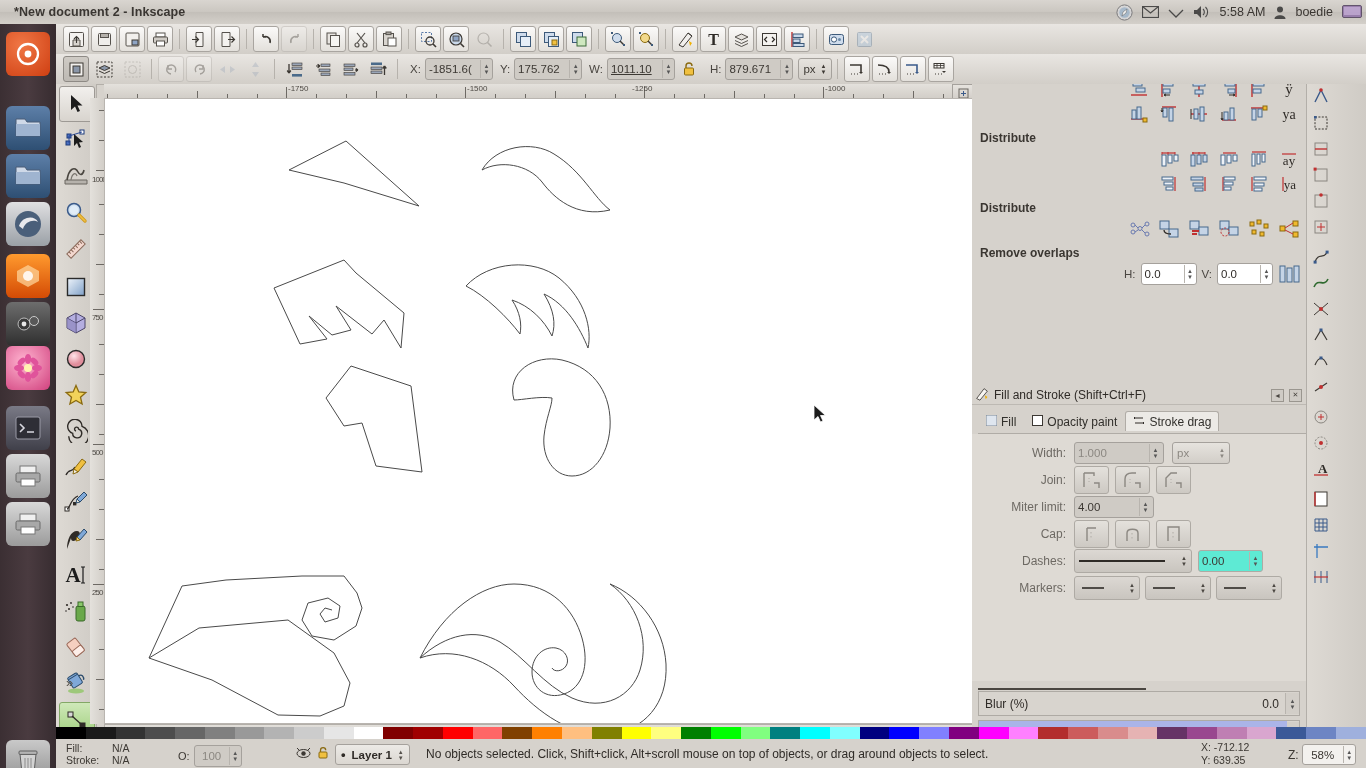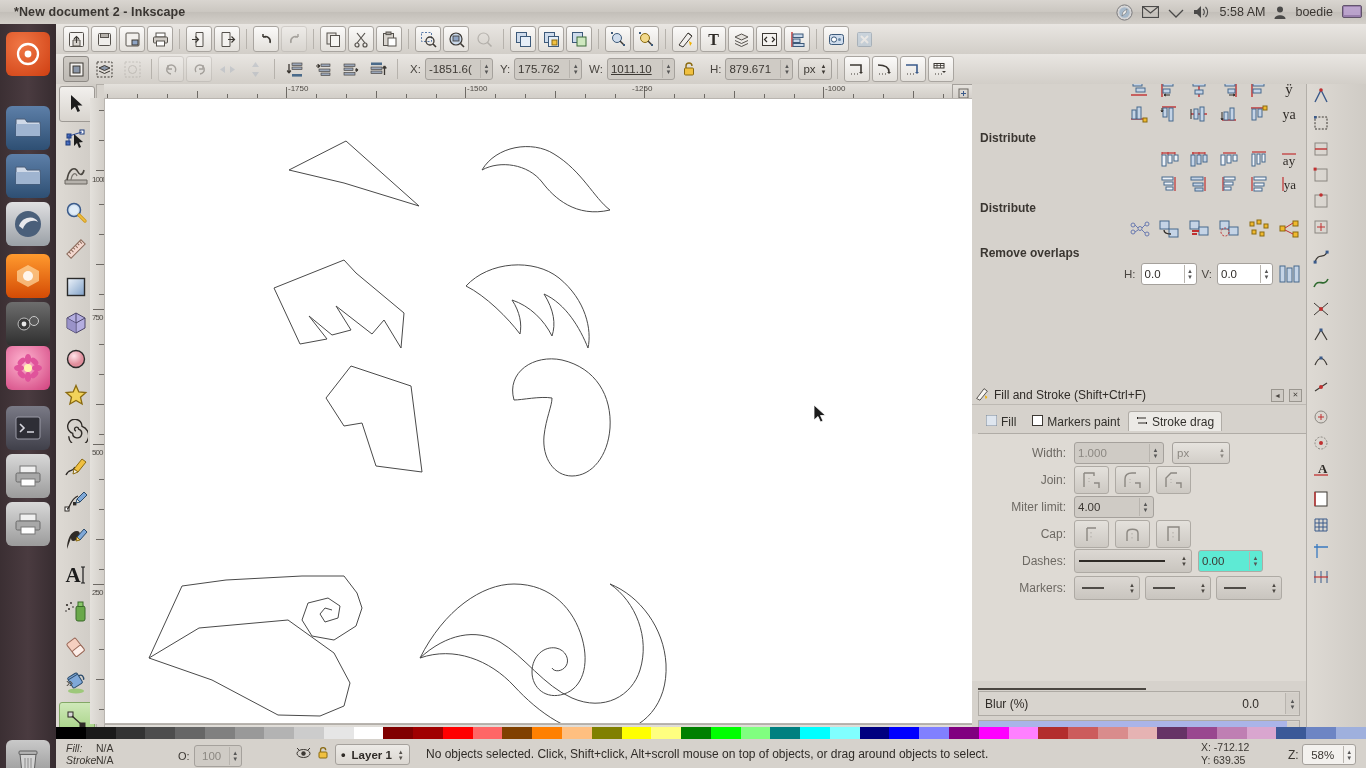--- a/index.html
+++ b/index.html
@@ -153,42 +153,42 @@
     width:33px;height:26px;margin-right:6px;border:1px solid #aeaaa4;border-radius:3px;
     background:linear-gradient(#e4e1dc,#cdc9c3);display:flex;align-items:center;justify-content:center;
   }
   .combo{
     display:flex;align-items:center;justify-content:space-between;height:22px;
     border:1px solid #aeaaa4;border-radius:3px;background:linear-gradient(#dcd8d3,#c9c5bf);
     padding:0 4px;font-size:11px;color:#4a4641;
   }
   .barrow{
     position:relative;height:23px;margin:4px 6px 0 6px;display:flex;align-items:center;
-    border:1px solid #aeaaa4;background:#d8d4ce;gap:20px;
+    border:1px solid #aeaaa4;background:#d8d4ce;
   }
   .barrow .bfill{position:absolute;left:0;top:0;bottom:0;background:#aab4e8;}
   .barrow .bl{position:relative;font-size:12px;color:#2f2b27;padding-left:6px;}
   .barrow .bv{position:relative;margin-left:auto;font-size:12px;color:#2f2b27;padding-right:6px;}
   .barrow .bspin{width:13px;height:21px;border-left:1px solid #b8b4ae;display:flex;flex-direction:column;
     align-items:center;justify-content:center;font-size:6px;line-height:6px;color:#555;background:#d2cec8;}
   .bartop{position:absolute;left:0;top:-3px;height:2px;background:#4a4641;}
 
   
   .snapbar{
     position:absolute;left:1250px;top:60px;width:60px;height:654px;
     background:linear-gradient(to right,#dedad4,#cfcbc5);border-left:1px solid #b3afa9;
   }
   .snapbtn{position:absolute;left:3px;width:22px;height:22px;display:flex;align-items:center;justify-content:center;}
 
   
   .statusbar{position:absolute;left:0;top:714px;width:1310px;height:30px;background:#d6d2cc;border-top:1px solid #b3afa9;}
   .palette{position:absolute;left:0;top:-12px;width:1310px;height:12px;display:flex;}
   .palette i{flex:1;height:12px;display:block;}
   .st-fill{position:absolute;left:10px;top:3px;font-size:10.5px;color:#3c3833;line-height:12px;}
-  .st-fill b{font-weight:normal;display:inline-block;width:30px;font-style:italic;}
+  .st-fill b{font-weight:normal;display:inline-block;width:46px;}
   .st-op{position:absolute;left:122px;top:6px;display:flex;align-items:center;gap:4px;}
   .st-layer{position:absolute;left:240px;top:5px;display:flex;align-items:center;gap:6px;}
   .layersel{display:flex;align-items:center;gap:6px;height:19px;padding:0 5px;border:1px solid #a5a19c;
     border-radius:3px;background:linear-gradient(#eceae6,#dbd7d1);font-size:11.5px;font-weight:bold;color:#2f2b27;}
   .st-msg{position:absolute;left:370px;top:8px;font-size:12px;color:#2f2b27;}
   .st-coords{position:absolute;left:1145px;top:2px;font-size:10.5px;color:#3c3833;line-height:13px;font-family:"Liberation Sans",sans-serif;}
   .st-zoom{position:absolute;left:1232px;top:5px;display:flex;align-items:center;gap:3px;}
   .zspin{display:inline-flex;align-items:center;height:19px;border:1px solid #a5a19c;border-radius:3px;background:#f3f1ee;}
   .zspin input{border:0;outline:0;background:transparent;width:36px;text-align:center;font-size:11.5px;color:#3c3833;font-family:"Liberation Sans",sans-serif;}
   .zspin .arrows{width:11px;height:17px;display:flex;flex-direction:column;justify-content:center;align-items:center;border-left:1px solid #b8b4ae;font-size:6px;line-height:6px;color:#555;}
@@ -1184,21 +1184,21 @@
           <div class="tab">
             <span><svg width="11" height="11" viewBox="0 0 11 11">
                   <rect x="0" y="0" width="11" height="11" fill="#dfe6ef" stroke="#7a8694"></rect>
                 </svg></span>
             <span>Fill</span>
           </div>
           <div class="tab">
             <span><svg width="11" height="11" viewBox="0 0 11 11">
                   <rect x=".5" y=".5" width="10" height="10" fill="#fff" stroke="#3c3833"></rect>
                 </svg></span>
-            <span>Markers paint</span>
+            <span>Opacity paint</span>
           </div>
           <div class="tab active">
             <span><svg width="12" height="11" viewBox="0 0 12 11">
                   <path d="M1 3 h9 M2 2 L1 3 L2 4" fill="none" stroke="#2f2b27"></path>
                   <path d="M11 8 h-9 M10 7 L11 8 L10 9" fill="none" stroke="#2f2b27"></path>
                 </svg></span>
             <span>Stroke drag</span>
           </div>
         </div>
 

